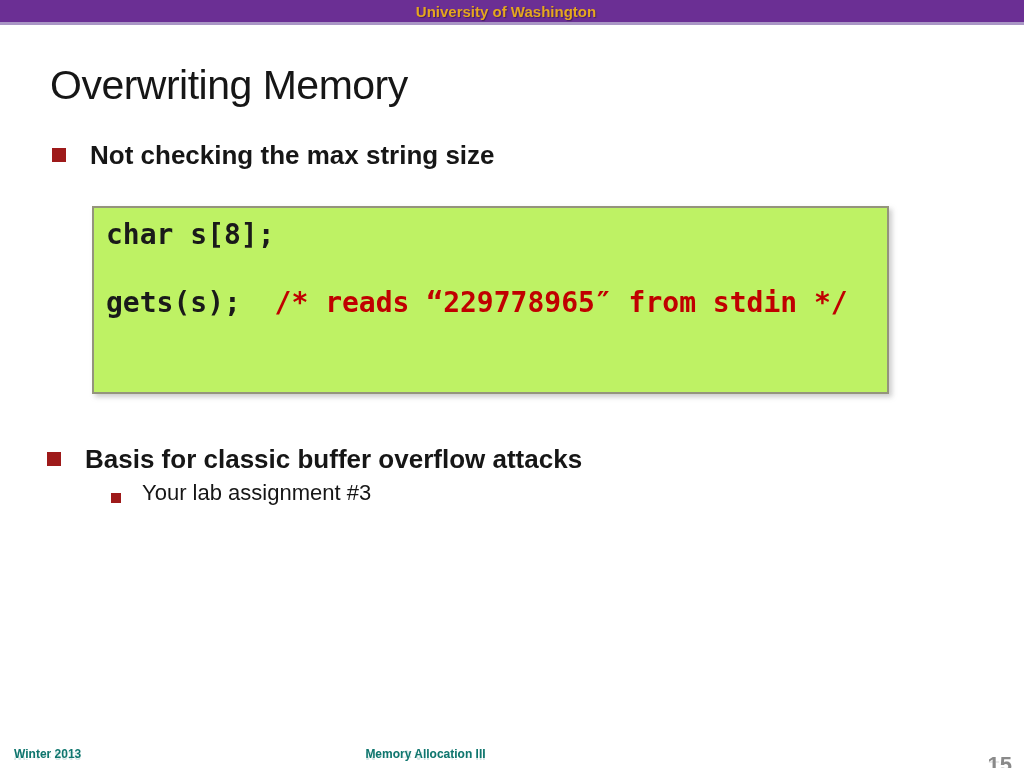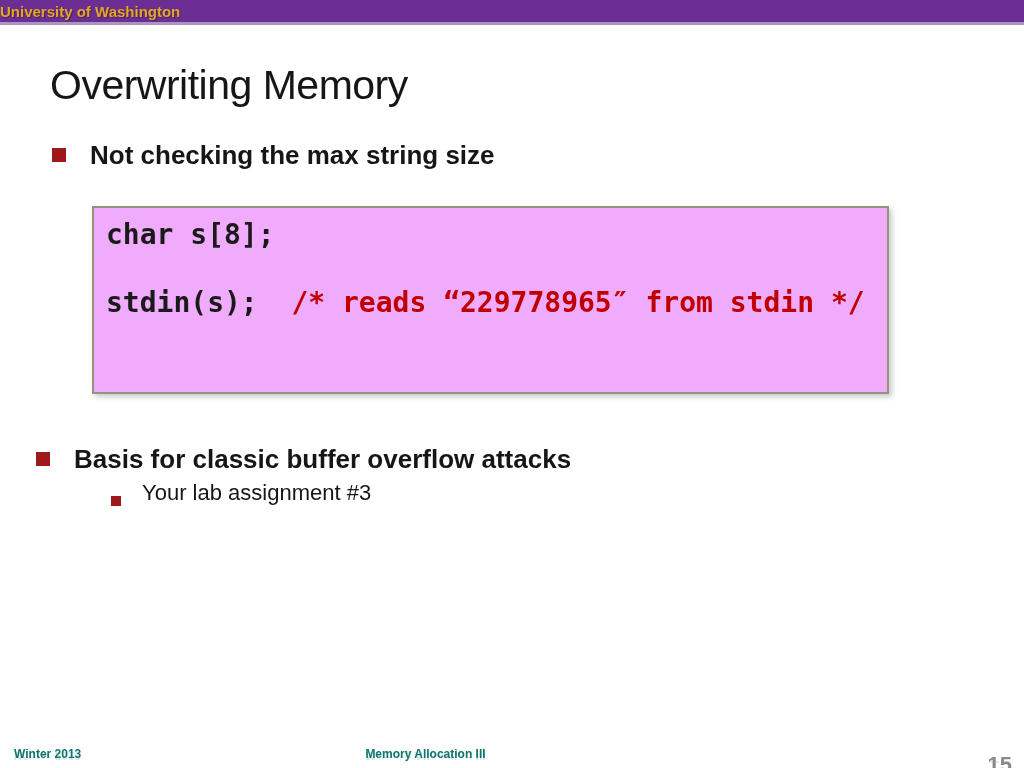--- a/index.html
+++ b/index.html
@@ -11,21 +11,21 @@
     width: 1024px; height: 768px;
     background: #ffffff;
     overflow: hidden;
   }
 
   
   .topbar {
     position: absolute; left: 0; top: 0;
     width: 1024px; height: 22px;
     background: #6b2f94;
-    display: flex; align-items: center; justify-content: flex-start;
+    display: flex; align-items: center; justify-content: center;
     padding-right: 12px;
   }
   .topbar-text {
     color: #e5a71e;
     font-size: 15px;
     font-weight: bold;
     text-shadow: 1px 1px 1px rgba(0,0,0,0.35);
   }
   .topbar-accent {
     position: absolute; left: 0; top: 22px;
@@ -50,41 +50,41 @@
     margin-top: 8px;
     flex: 0 0 14px;
   }
   .bullet-text {
     margin-left: 24px;
     font-size: 26px;
     font-weight: bold;
     color: #161616;
   }
   .bullet1 { left: 52px; top: 140px; }
-  .bullet2 { left: 36px; top: 444px; }
+  .bullet2 { left: 47px; top: 444px; }
 
-  .sub-row { position: absolute; left: 111px; top: 480px; display: flex; align-items: flex-end; }
+  .sub-row { position: absolute; left: 111px; top: 480px; display: flex; align-items: center; }
   .sub-sq {
     width: 10px; height: 10px;
     background: #9e1a1a;
     margin-top: 9px;
     flex: 0 0 10px;
   }
   .sub-text {
     margin-left: 21px;
     font-size: 22px;
     font-weight: normal;
     color: #161616;
   }
 
   
   .codebox {
     position: absolute; left: 92px; top: 206px;
     width: 797px; height: 188px;
-    background: #f0abfc;
+    background: #bef264;
     border: 2px solid #94947c;
     box-shadow: 3px 3px 5px rgba(110,110,110,0.35);
     padding: 10px 0 0 12px;
   }
   .code-line {
     font-family: "DejaVu Sans Mono", "Liberation Mono", monospace;
     font-size: 28px;
     font-weight: bold;
     line-height: 34px;
     min-height: 34px;
@@ -132,21 +132,21 @@
   <div class="title">Overwriting Memory</div>
 
   <div class="bullet-row bullet1">
     <span class="bullet-sq"></span>
     <span class="bullet-text">Not checking the max string size</span>
   </div>
 
   <div class="codebox">
     <div class="code-line">char s[8];</div>
     <div class="code-line"></div>
-    <div class="code-line"><span>stdin(s);  </span><span class="code-comment">/* reads “229778965″ from stdin */</span></div>
+    <div class="code-line"><span>gets(s);  </span><span class="code-comment">/* reads “229778965″ from stdin */</span></div>
   </div>
 
   <div class="bullet-row bullet2">
     <span class="bullet-sq"></span>
     <span class="bullet-text">Basis for classic buffer overflow attacks</span>
   </div>
 
   <div class="sub-row">
     <span class="sub-sq"></span>
     <span class="sub-text">Your lab assignment #3</span>

